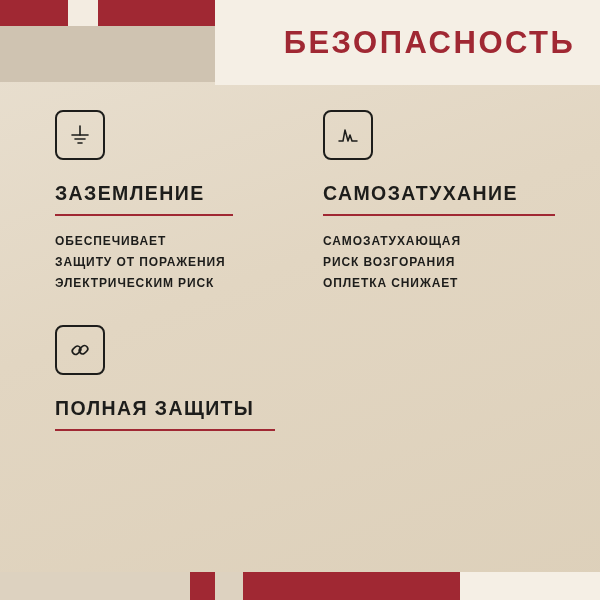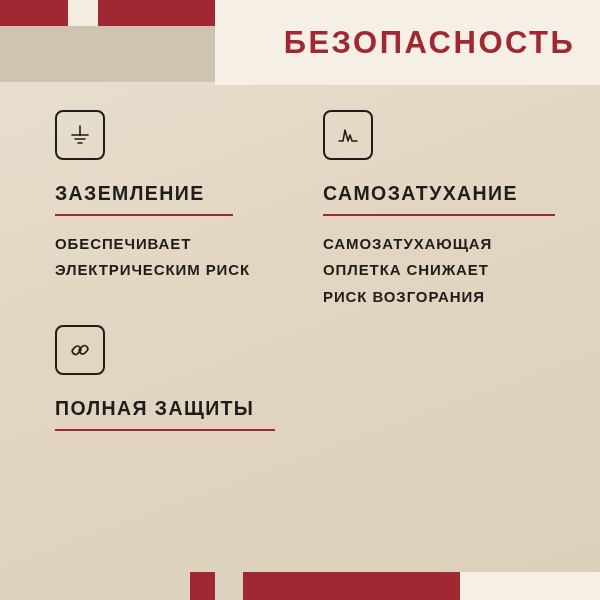--- a/index.html
+++ b/index.html
@@ -142,21 +142,21 @@
     height: 2px;
     background: #a02833;
     margin-bottom: 15px;
   }
   .rule-w1 { width: 178px; }
   .rule-w2 { width: 228px; }
   .rule-w3 { width: 232px; }
   .rule-w4 { width: 220px; }
   .cell-body {
     color: #1d1d1b;
-    font-size: 15px;
+    font-size: 12px;
     font-weight: bold;
     letter-spacing: 0.9px;
     line-height: 1.75;
   }
   .cell-body div { white-space: nowrap; }
 </style>
 </head>
 <body>
 
 <div class="poster">
@@ -178,37 +178,38 @@
           <line x1="13" y1="4" x2="13" y2="13"></line>
           <line x1="5" y1="13" x2="21" y2="13"></line>
           <line x1="8" y1="17" x2="18" y2="17"></line>
           <line x1="11" y1="21" x2="15" y2="21"></line>
         </svg>
       </div>
       <div class="cell-title">ЗАЗЕМЛЕНИЕ</div>
       <div class="cell-rule rule-w1"></div>
       <div class="cell-body">
         <div>ОБЕСПЕЧИВАЕТ</div>
+        <div>ЗАЩИТУ ОТ ПОРАЖЕНИЯ</div>
         <div>ЭЛЕКТРИЧЕСКИМ РИСК</div>
       </div>
     </div>
 
 
     <div class="cell">
       <div class="icon-box">
         <svg width="26" height="26" viewBox="0 0 26 26" fill="none" stroke="#1d1d1b" stroke-width="1.5" stroke-linecap="round" stroke-linejoin="round">
           <path d="M4 19 L8 19 L10 8 L13 19 L15 13 L17 19 L22 19"></path>
         </svg>
       </div>
       <div class="cell-title">САМОЗАТУХАНИЕ</div>
       <div class="cell-rule rule-w3"></div>
       <div class="cell-body">
         <div>САМОЗАТУХАЮЩАЯ</div>
+        <div>РИСК ВОЗГОРАНИЯ</div>
         <div>ОПЛЕТКА СНИЖАЕТ</div>
-        <div>РИСК ВОЗГОРАНИЯ</div>
       </div>
     </div>
 
     <div class="cell">
       <div class="icon-box">
         <svg width="26" height="26" viewBox="0 0 26 26" fill="none" stroke="#1d1d1b" stroke-width="1.6" stroke-linecap="round">
           <rect x="5" y="10" width="9" height="6.5" rx="3.25" transform="rotate(-40 9.5 13.2)"></rect>
           <rect x="12" y="9.5" width="9" height="6.5" rx="3.25" transform="rotate(-40 16.5 12.7)"></rect>
         </svg>
       </div>

